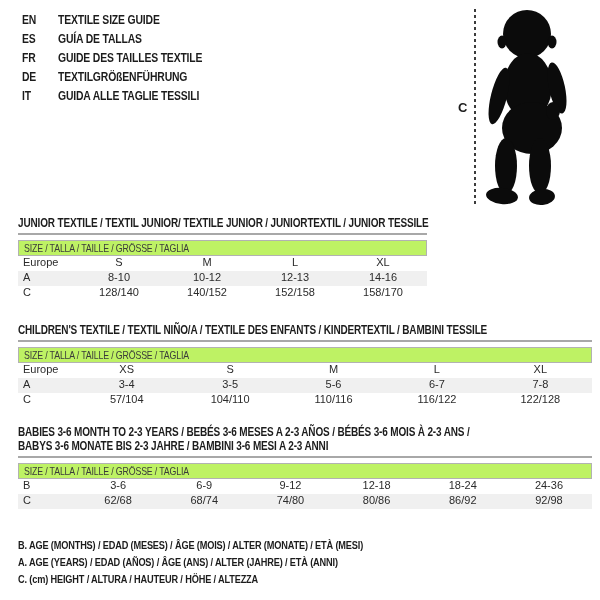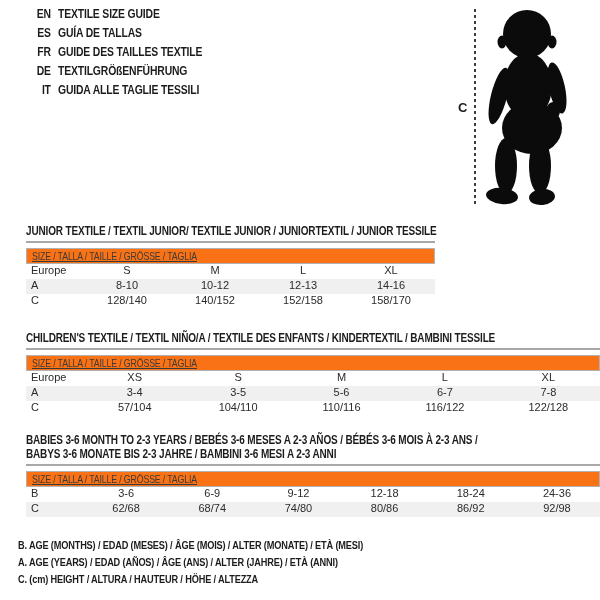--- a/index.html
+++ b/index.html
@@ -9,41 +9,41 @@
     color:#1c1c1c;position:relative;overflow:hidden;
   }
   .condensed{
     display:inline-block;
     transform:scaleX(0.8);
     transform-origin:0 50%;
     white-space:nowrap;
     letter-spacing:-0.2px;
   }
   
-  .langs{position:absolute;left:22px;top:4px;text-align:right;}
+  .langs{position:absolute;left:22px;top:10px;}
   .lang-row{display:flex;height:19px;align-items:center;font-size:13px;font-weight:700;}
   .lang-code{width:36px;flex:0 0 36px;}
   
   .measure-line{
     position:absolute;left:474px;top:9px;width:2px;height:198px;
     background:repeating-linear-gradient(to bottom,#3c3c3c 0 3px,transparent 3px 6px);
   }
   .c-label{position:absolute;left:458px;top:100px;font-size:13px;font-weight:700;}
   .baby{position:absolute;left:482px;top:8px;width:94px;height:199px;fill:#0b0b0b;}
   
   .tables{position:absolute;left:18px;top:216px;}
-  .tbl{margin:8px;}
+  .tbl{margin:0;}
   .tbl + .tbl{margin-top:22px;}
   .tbl:last-child{margin-top:17px;}
   .tbl-title-line{font-size:12.5px;font-weight:700;line-height:14px;}
   .rule{height:2px;background:#a8a8a8;margin-top:3px;}
   .bar{
-    height:16px;background:#f97316;border:1px solid #b2b2b2;box-sizing:border-box;
+    height:16px;background:#bef264;border:1px solid #b2b2b2;box-sizing:border-box;
     display:flex;align-items:center;padding-left:5px;
-    font-size:11px;color:#3a3a3a;margin-top:5px;text-decoration:underline;
+    font-size:11px;color:#3a3a3a;margin-top:5px;
   }
   .trow{display:flex;height:15px;align-items:flex-start;font-size:11px;color:#2b2b2b;}
   .trow.shaded{background:#f0f0f0;}
   .rlabel{flex:0 0 57px;width:57px;padding-left:5px;box-sizing:border-box;}
   .cell{flex:1;text-align:center;}
   
   .notes{position:absolute;left:18px;top:537px;}
   .note-line{font-size:11.5px;font-weight:700;line-height:17px;display:block;}
 </style>
 </head>

